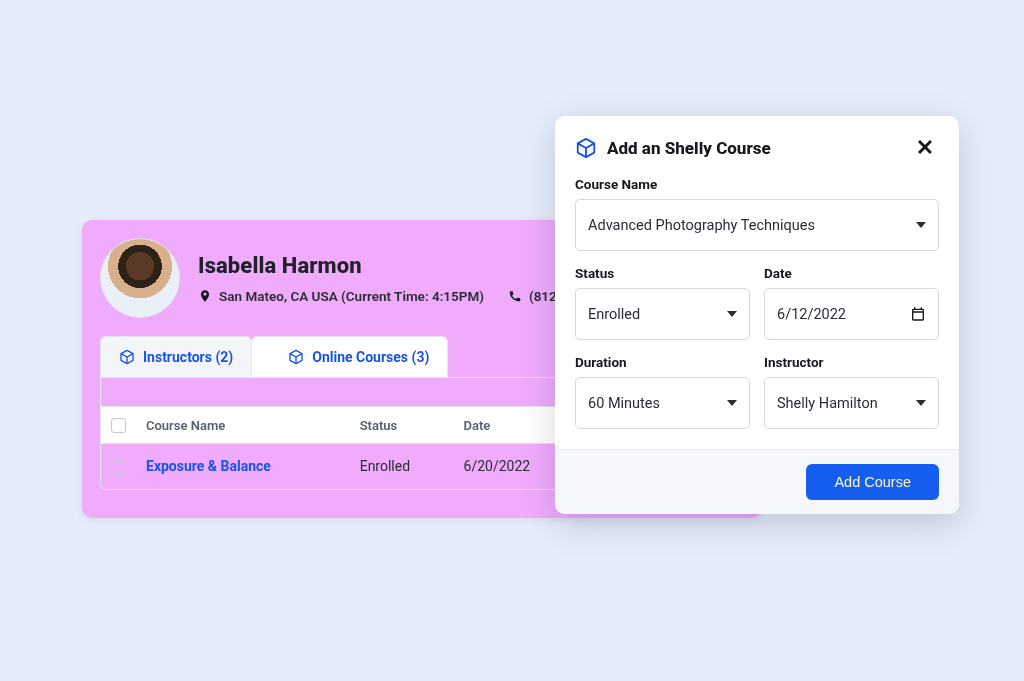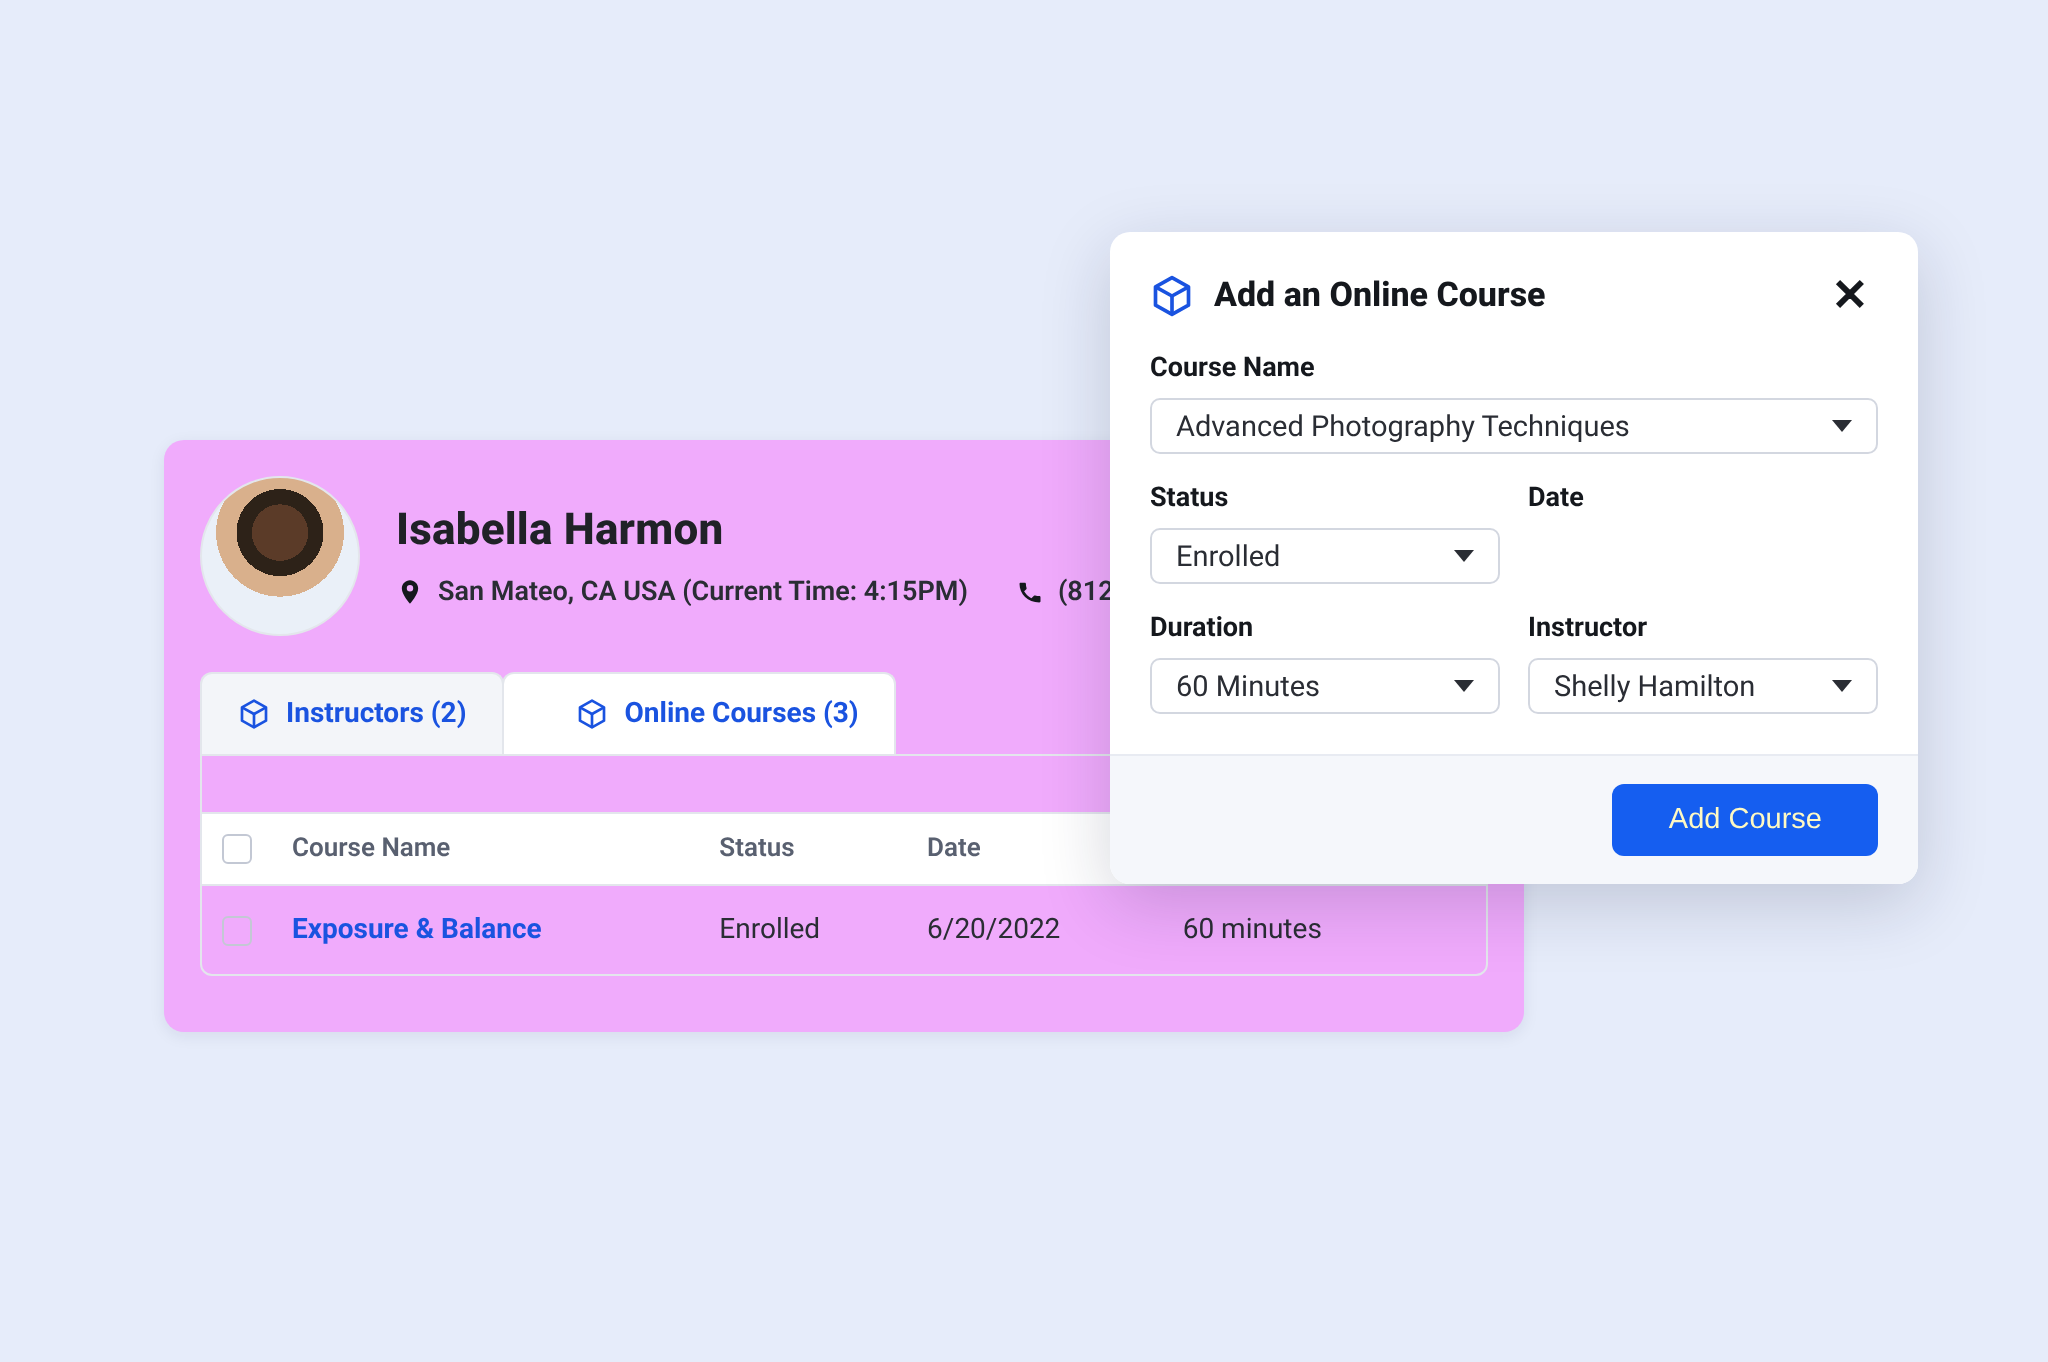--- a/index.html
+++ b/index.html
@@ -129,21 +129,21 @@
     display:flex;align-items:center;justify-content:center;
   }
   .dlg-body { padding: 10px 20px 20px 20px; }
   .field { margin-bottom: 14px; }
   .field-row { display: flex; gap: 14px; }
   .field-row .field { flex: 1; margin-bottom: 14px; }
   .label { font-size: 13.5px; font-weight: 700; color: #15181d; margin-bottom: 7px; display: block; }
   .control {
     display: flex; align-items: center; justify-content: space-between;
     width: 100%;
-    height: 28px;
+    height: 52px;
     border: 1px solid #d3d7e0;
     border-radius: 5px;
     padding: 0 12px;
     font-size: 14.5px;
     color: #2a2d34;
     background: #fff;
     cursor: pointer;
   }
   .caret { border-style: solid; border-width: 6px 5px 0 5px; border-color: #2a2d34 transparent transparent transparent; }
   .cal-ico { width: 16px; height: 16px; }
@@ -252,21 +252,21 @@
 
 <div class="dialog">
   <div class="dlg-header">
     <span class="cube-ico" style="width:22px;height:22px">
       <svg viewBox="0 0 24 24" fill="none" stroke="#1a53e0" stroke-width="2" stroke-linejoin="round">
           <path d="M12 2 3 7v10l9 5 9-5V7l-9-5Z"></path>
           <path d="M3 7l9 5 9-5"></path>
           <path d="M12 12v10"></path>
         </svg>
     </span>
-    <span class="dlg-title">Add an Online Course</span>
+    <span class="dlg-title">Add an Shelly Course</span>
     <button class="dlg-close">
       <span>✕</span>
     </button>
   </div>
 
   <div class="dlg-body">
 
     <div class="field">
       <label class="label">Course Name</label>
       <div class="control">
@@ -278,20 +278,28 @@
     <div class="field-row">
       <div class="field">
         <label class="label">Status</label>
         <div class="control">
           <span>Enrolled</span>
           <span class="caret"></span>
         </div>
       </div>
       <div class="field">
         <label class="label">Date</label>
+        <div class="control">
+          <span>6/12/2022</span>
+          <span class="cal-ico">
+            <svg viewBox="0 0 24 24" fill="#15181d">
+                <path d="M19 4h-1V2h-2v2H8V2H6v2H5a2 2 0 0 0-2 2v14a2 2 0 0 0 2 2h14a2 2 0 0 0 2-2V6a2 2 0 0 0-2-2zm0 16H5V10h14v10zM5 8V6h14v2H5z"></path>
+              </svg>
+          </span>
+        </div>
       </div>
     </div>
 
     <div class="field-row" style="margin-bottom:0">
       <div class="field" style="margin-bottom:0">
         <label class="label">Duration</label>
         <div class="control">
           <span>60 Minutes</span>
           <span class="caret"></span>
         </div>

